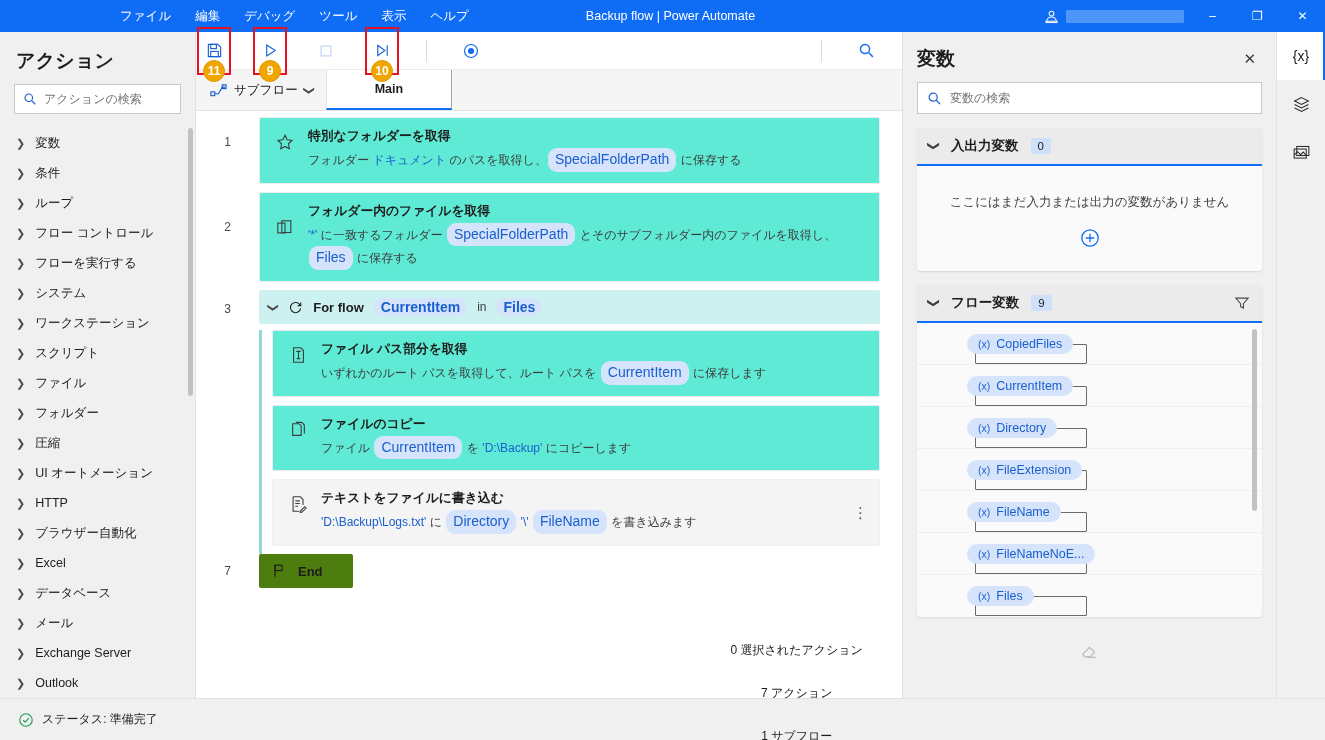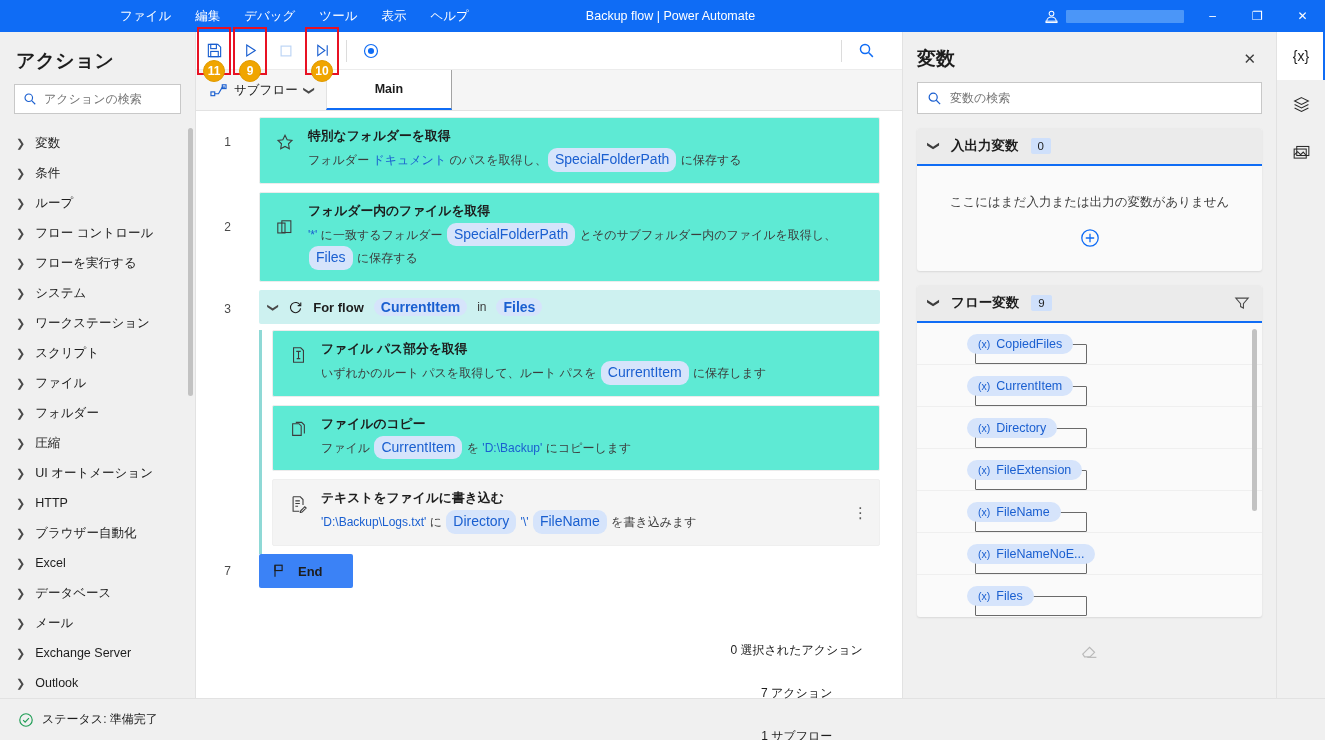--- a/index.html
+++ b/index.html
@@ -47,21 +47,21 @@
     display: flex; align-items: center; gap: 10px; height: 30px;
     padding-left: 16px; font-size: 12.5px; color: #1d1d1d; cursor: default;
   }
   .chev { color: #4a4a4a; font-size: 11px; line-height: 1; display: inline-block; }
   .cat-scrollbar { position: absolute; right: 2px; top: 2px; width: 5px; height: 268px; background: #c2c2c2; border-radius: 3px; }
 
   
   .center { flex: 1; display: flex; flex-direction: column; min-width: 0; background: #fff; }
   .flow-toolbar {
     height: 38px; flex: 0 0 38px; display: flex; align-items: center;
-    border-bottom: 1px solid #ececec; background: #fff;
+    border-bottom: 1px solid #ececec; background: #fff; gap: 20px;
   }
   .tb-btn { width: 36px; height: 36px; display: flex; align-items: center; justify-content: center; position: relative; }
   .tb-sep { width: 1px; height: 22px; background: #dcdcdc; margin: 0 6px; }
   .tb-spacer { flex: 1; }
   .badge {
     position: absolute; bottom: -13px; left: 50%; transform: translateX(-50%);
     width: 22px; height: 22px; border-radius: 50%; background: #f0a500; color: #fff;
     font-size: 12px; font-weight: 700; display: flex; align-items: center; justify-content: center;
     z-index: 30; border: 1px solid #e09a00;
   }
@@ -99,21 +99,21 @@
   .loop-head {
     background: #cdf1f0; border-radius: 2px; padding: 8px 16px 8px 10px;
     display: flex; align-items: center; gap: 9px; font-size: 13px; font-weight: 700; color: #1d1d1d;
     margin-bottom: 6px; align-self: flex-start;
   }
   .loop-head .in { font-weight: 400; font-size: 12px; color: #3c3c3c; }
   .loop-body { display: flex; flex: 1; min-width: 0; }
   .loop-bar { width: 3px; background: #8fd9d6; flex: 0 0 3px; margin-right: 10px; }
   .loop-inner { flex: 1; min-width: 0; }
   .end-block {
-    background: #3b82f6; border-radius: 2px; padding: 9px 30px 9px 12px;
+    background: #4d7c0f; border-radius: 2px; padding: 9px 30px 9px 12px;
     display: inline-flex; align-items: center; gap: 11px; font-size: 13px; font-weight: 700; color: #1d1d1d;
   }
 
   
   .vars-pane {
     width: 374px; flex: 0 0 374px; background: #f0f0f0;
     border-left: 1px solid #e2e2e2; display: flex; flex-direction: column; min-height: 0;
   }
   .vars-head { display: flex; align-items: center; padding: 14px 14px 10px 14px; }
   .vars-title { font-size: 19px; font-weight: 600; color: #1d1d1d; }

